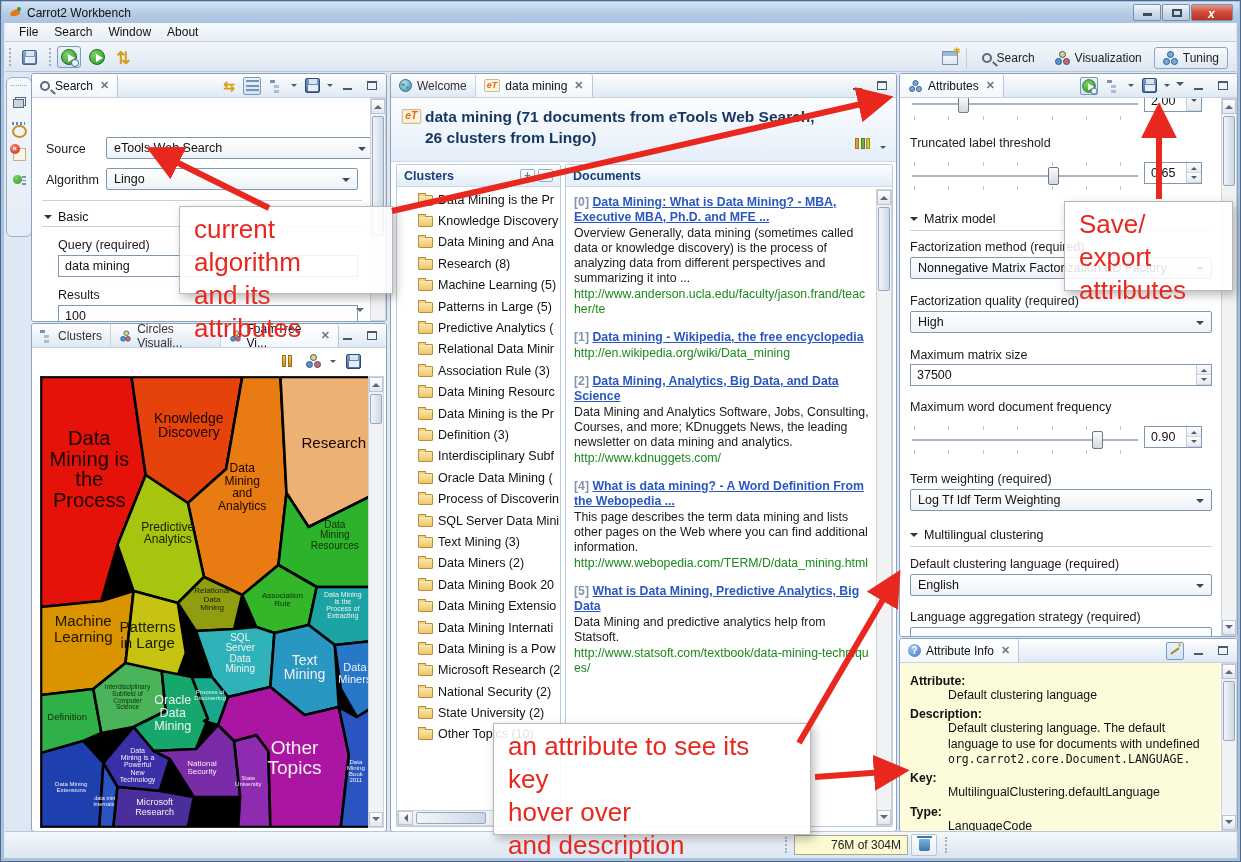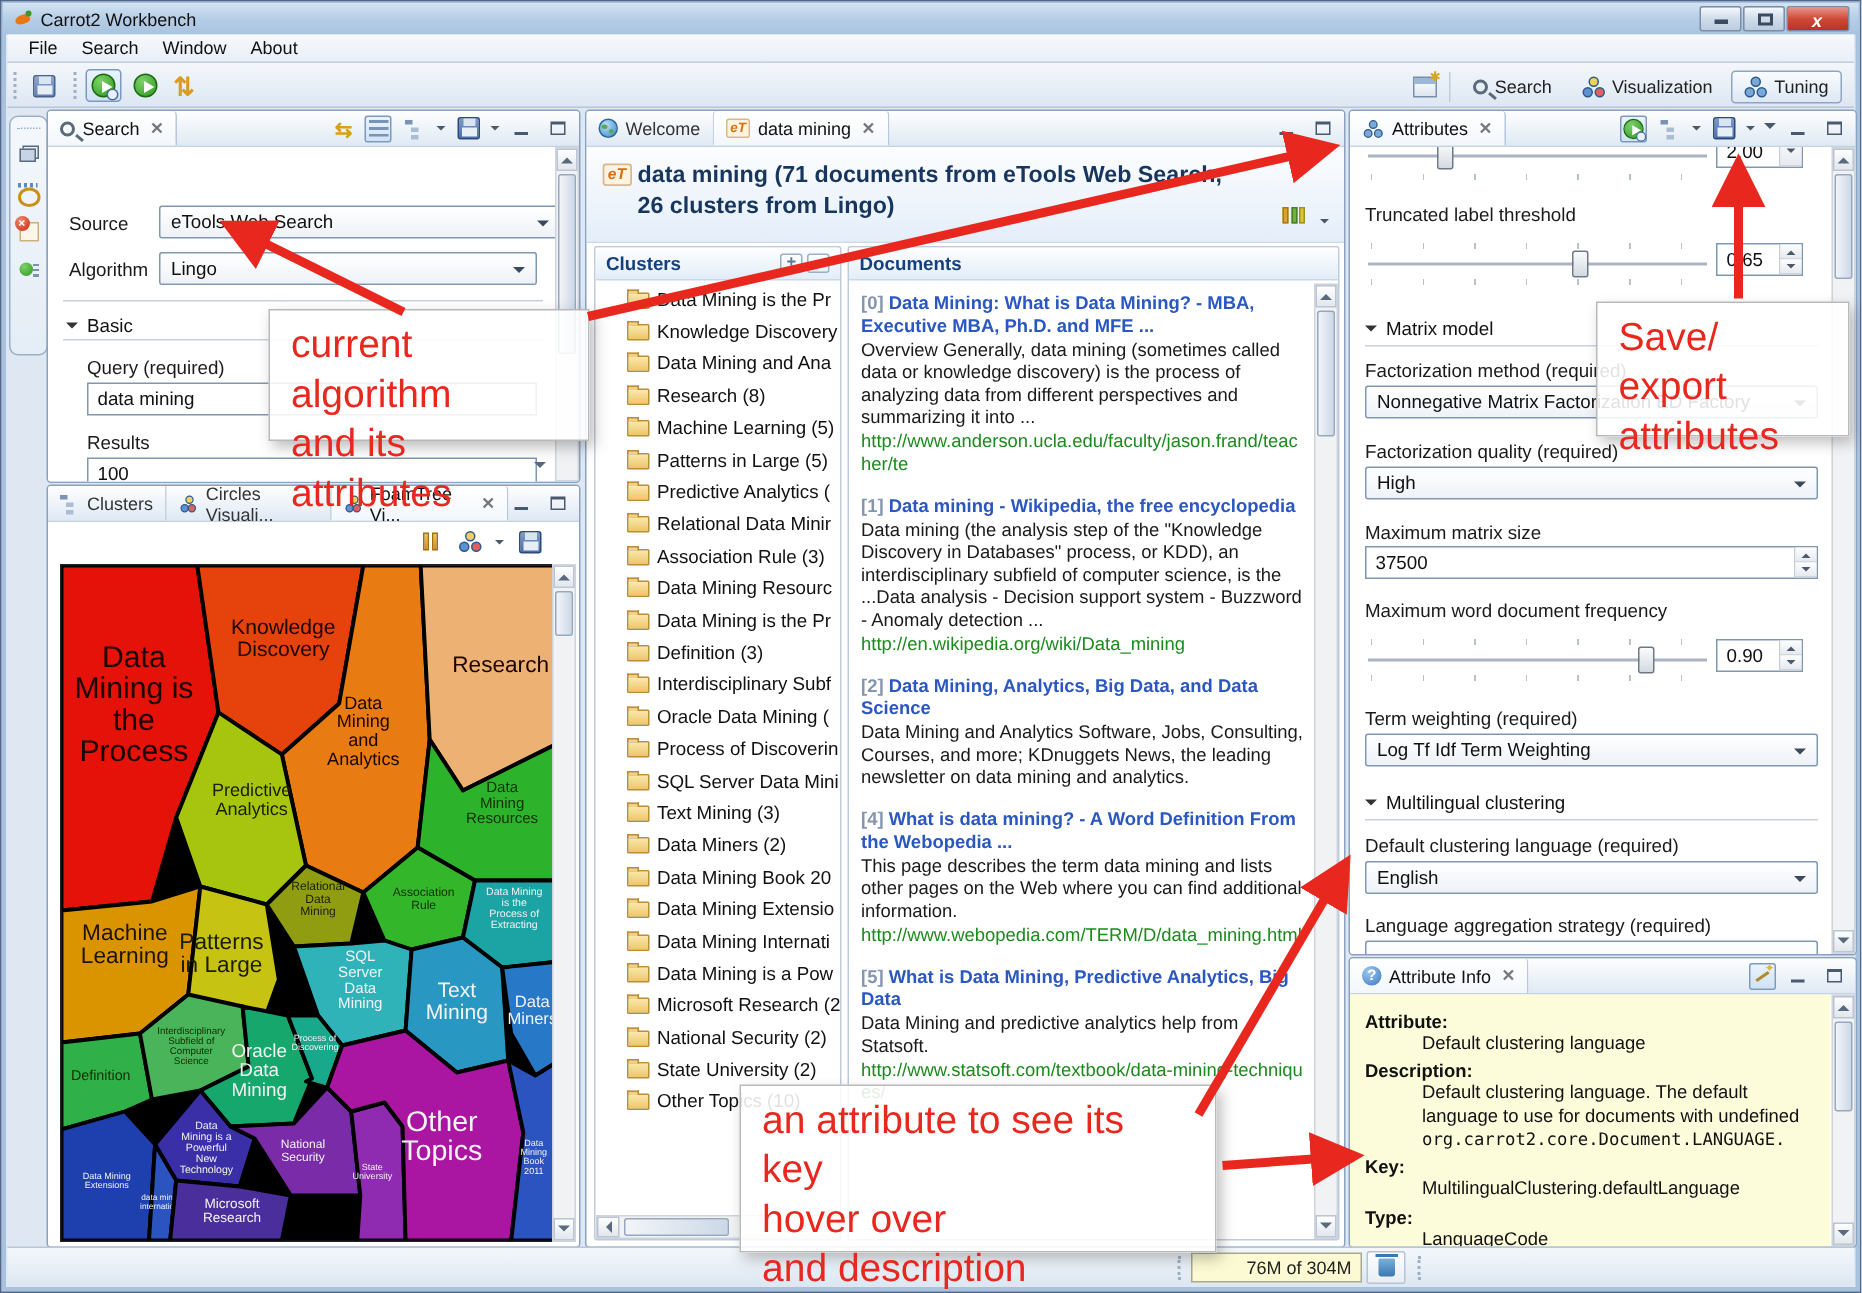--- a/index.html
+++ b/index.html
@@ -145,21 +145,21 @@
   .subpanel-hdr { position:absolute; left:0; top:0; right:0; height:22px;
     background:linear-gradient(#fdfeff,#e3edf8); border-bottom:1px solid #ccd8e8;
     font-size:12.5px; font-weight:bold; color:#15407c; padding:3px 7px; display:flex; align-items:center; }
   #clusters-panel { left:5px; top:90px; width:165px; height:663px; }
   #docs-panel { left:174px; top:90px; width:328px; height:663px; }
   .tree-row { display:flex; align-items:center; gap:5px; height:21.4px; padding-left:21px; font-size:12.5px; color:#111; white-space:nowrap; }
   .folder { width:15px; height:11px; background:linear-gradient(#fbe7ae,#eec56a); border:1px solid #b98e35; border-radius:1px; position:relative; flex:none; margin-top:1px;}
   .folder::before { content:''; position:absolute; top:-3px; left:-1px; width:6px; height:2px; background:#f2d088; border:1px solid #b98e35; border-bottom:none; }
   .doc { margin:0 0 13px 0; font-size:12.3px; line-height:1.22; }
   .dnum { color:#8496ae; font-weight:bold; }
-  .dtitle { color:#2b58c0; font-weight:bold; }
+  .dtitle { color:#2b58c0; font-weight:bold; text-decoration:underline; }
   .dsnip { color:#1a1a1a; margin-top:1px; }
   .durl { color:#1c8a1c; margin-top:1px; word-break:break-all; }
 
   
   #attr-view { left:898px; top:72px; width:339px; height:564px; }
   .attr-body { position:absolute; left:0; top:24px; right:17px; bottom:0; background:#fff; overflow:hidden; }
   .arow { position:absolute; left:10px; right:8px; }
   .slider { position:relative; height:20px; }
   .slider .track { position:absolute; left:2px; right:2px; top:9px; height:2px; background:#aab4c2; box-shadow:0 1px 0 #fff; }
   .slider .ticks { position:absolute; left:4px; right:4px; height:4px;
@@ -629,26 +629,26 @@
         <span>Documents</span>
       </div>
       <div id="docs-list" style="position:absolute;left:0;top:24px;right:17px;bottom:0;overflow:hidden;padding:6px 6px 0 8px">
           <div class="doc">
             <div><span class="dnum">[0] </span><span class="dtitle">Data Mining: What is Data Mining? - MBA, Executive MBA, Ph.D. and MFE ...</span></div>
             <div class="dsnip">Overview Generally, data mining (sometimes called data or knowledge discovery) is the process of analyzing data from different perspectives and summarizing it into ...</div>
             <div class="durl">http://www.anderson.ucla.edu/faculty/jason.frand/teacher/te</div>
           </div>
           <div class="doc">
             <div><span class="dnum">[1] </span><span class="dtitle">Data mining - Wikipedia, the free encyclopedia</span></div>
-            <div class="dsnip">Data mining (the analysis step of the "Knowledge Discovery in Databases" process, or KDD), an interdisciplinary subfield of computer science, is the ...Data analysis - Decision support system - Buzzword - Anomaly detection ...</div>
             <div class="durl">http://en.wikipedia.org/wiki/Data_mining</div>
           </div>
           <div class="doc">
             <div><span class="dnum">[2] </span><span class="dtitle">Data Mining, Analytics, Big Data, and Data Science</span></div>
             <div class="dsnip">Data Mining and Analytics Software, Jobs, Consulting, Courses, and more; KDnuggets News, the leading newsletter on data mining and analytics.</div>
+            <div class="durl">http://www.kdnuggets.com/</div>
           </div>
           <div class="doc">
             <div><span class="dnum">[4] </span><span class="dtitle">What is data mining? - A Word Definition From the Webopedia ...</span></div>
             <div class="dsnip">This page describes the term data mining and lists other pages on the Web where you can find additional information.</div>
             <div class="durl">http://www.webopedia.com/TERM/D/data_mining.html</div>
           </div>
           <div class="doc">
             <div><span class="dnum">[5] </span><span class="dtitle">What is Data Mining, Predictive Analytics, Big Data</span></div>
             <div class="dsnip">Data Mining and predictive analytics help from Statsoft.</div>
             <div class="durl">http://www.statsoft.com/textbook/data-mining-techniques/</div>

